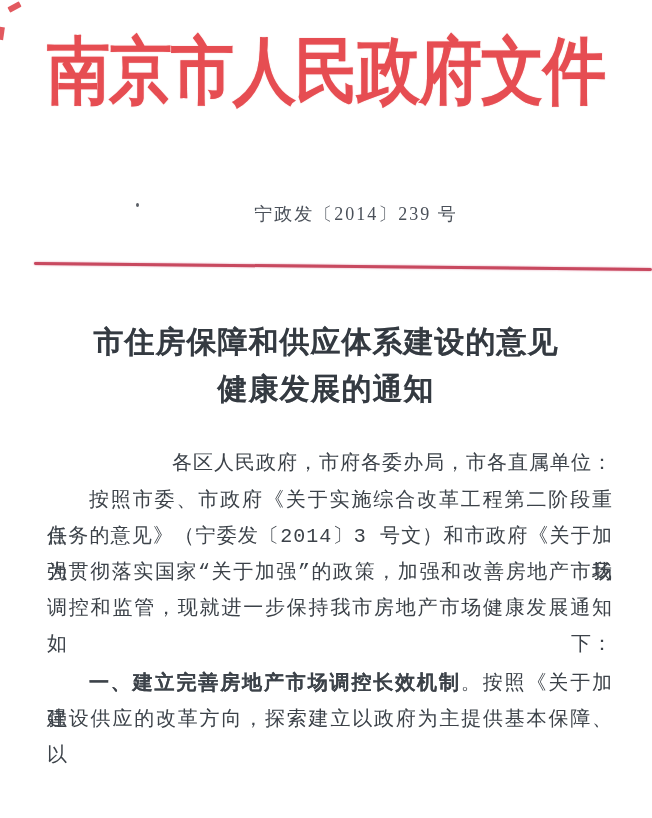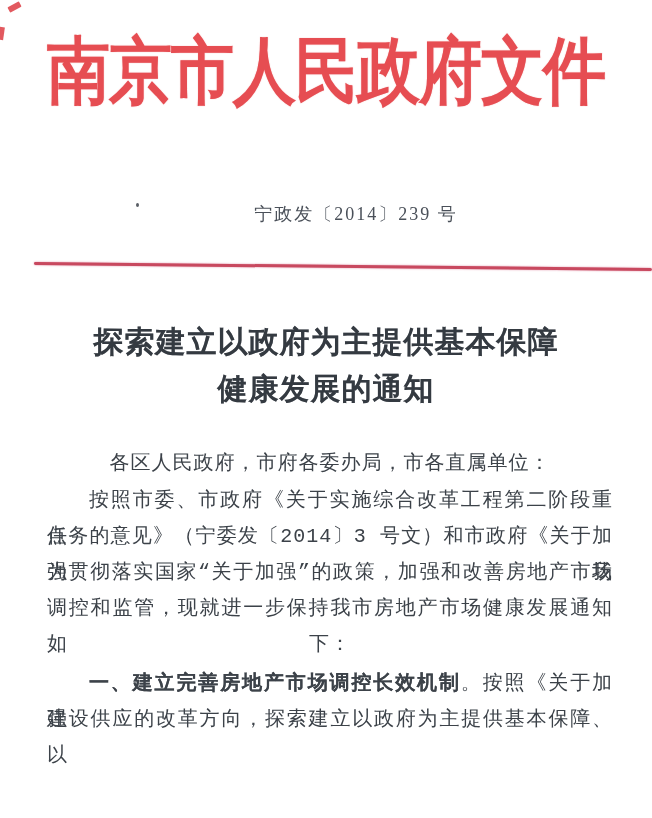--- a/index.html
+++ b/index.html
@@ -78,21 +78,21 @@
     width: 566px;
     font-size: 20px;
     color: #3c4249;
     letter-spacing: 1px;
   }
   .body-text .para { margin: 0; }
   .body-text .para + .para { margin-top: 3px; font-family: Liberation Mono, monospace; }
   .body-text .line {
     line-height: 36px;
     height: 36px;
-    text-align: center;
+    text-align: right;
   }
   .body-text .line.fill {
     text-align: justify;
     text-align-last: justify;
   }
   .body-text .line.indent { text-indent: 42px; }
   .body-text .bold {
     font-weight: 700;
     text-shadow: 0 0 0.6px rgba(60, 66, 73, 0.8);
   }
@@ -129,21 +129,21 @@
 
   <div class="gov-header">
     <span class="txt" style="color: rgb(230, 77, 82);">南京市人民政府文件</span>
   </div>
 
   <div class="doc-number">宁政发〔2014〕239 号</div>
 
   <div class="divider" style="background: rgb(200, 73, 95);"></div>
 
   <div class="doc-title">
-    <div>探索建立以政府为主提供基本保障</div>
+    <div>市住房保障和供应体系建设的意见</div>
     <div>健康发展的通知</div>
   </div>
 
   <div class="body-text">
       <div class="para">
         <div class="line"><span>各区人民政府，市府各委办局，市各直属单位：</span></div>
       </div>
       <div class="para">
         <div class="line fill indent"><span>按照市委、市政府《关于实施综合改革工程第二阶段重点</span></div>
         <div class="line fill"><span>任务的意见》（宁委发〔2014〕3 号文）和市政府《关于加强我</span></div>

